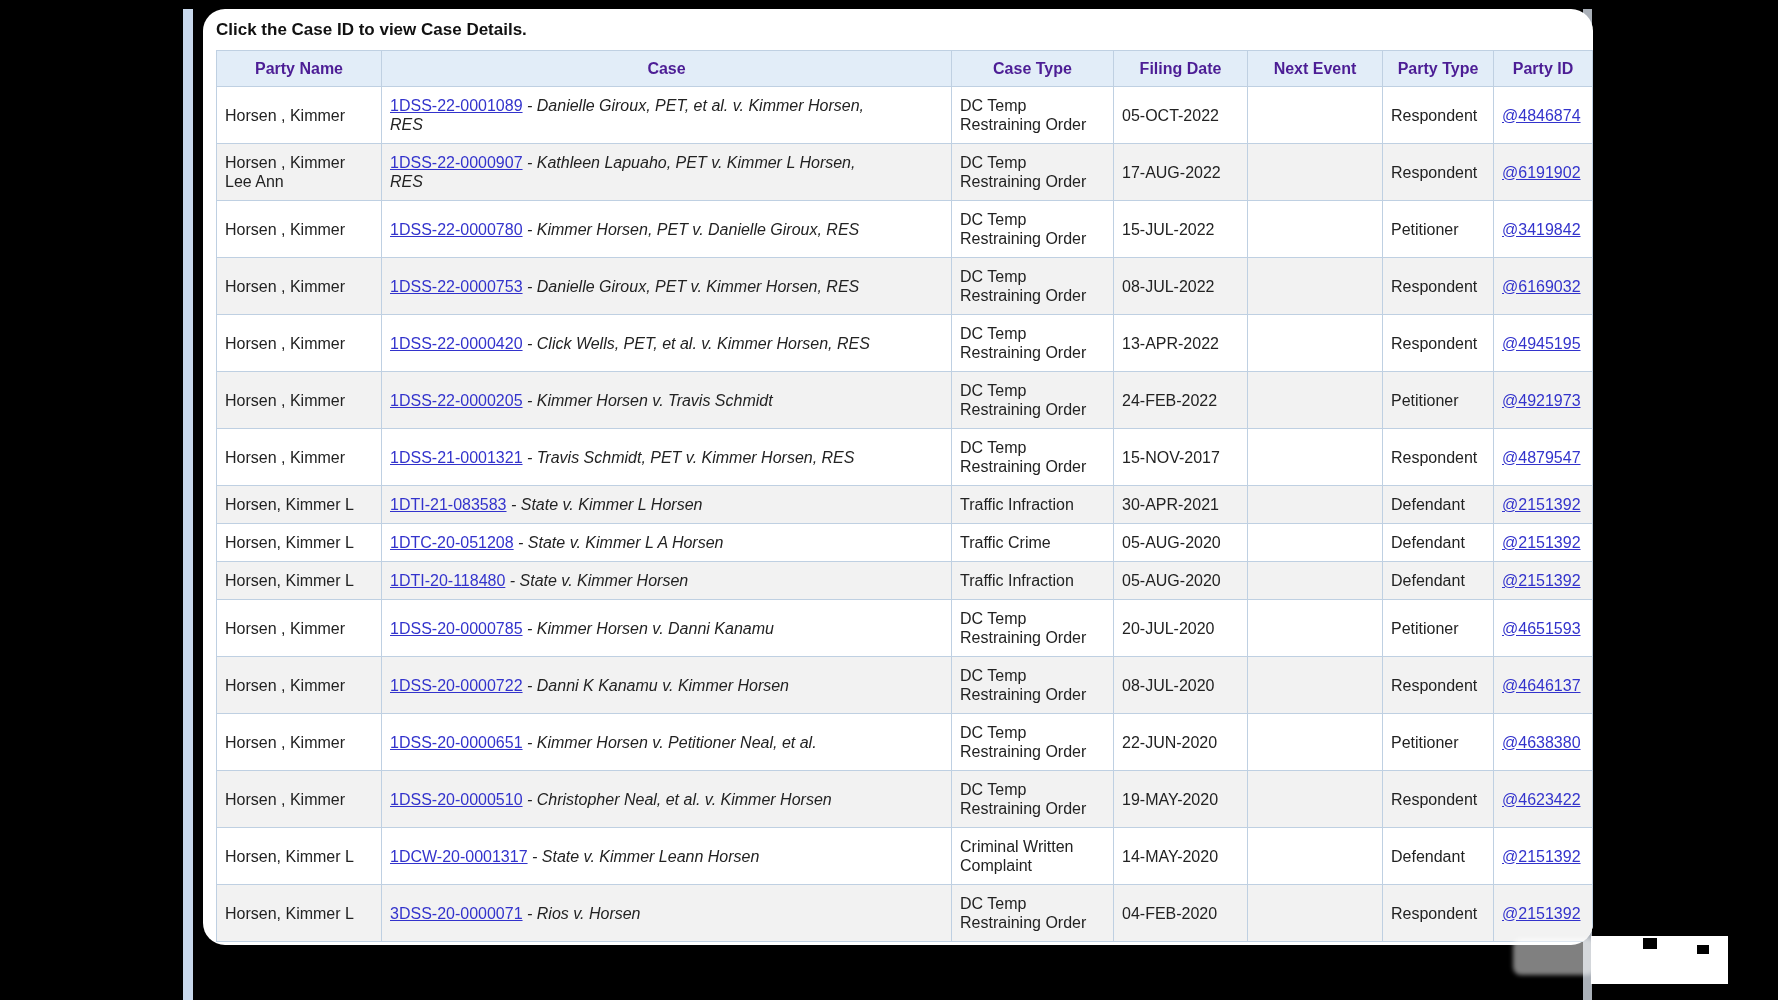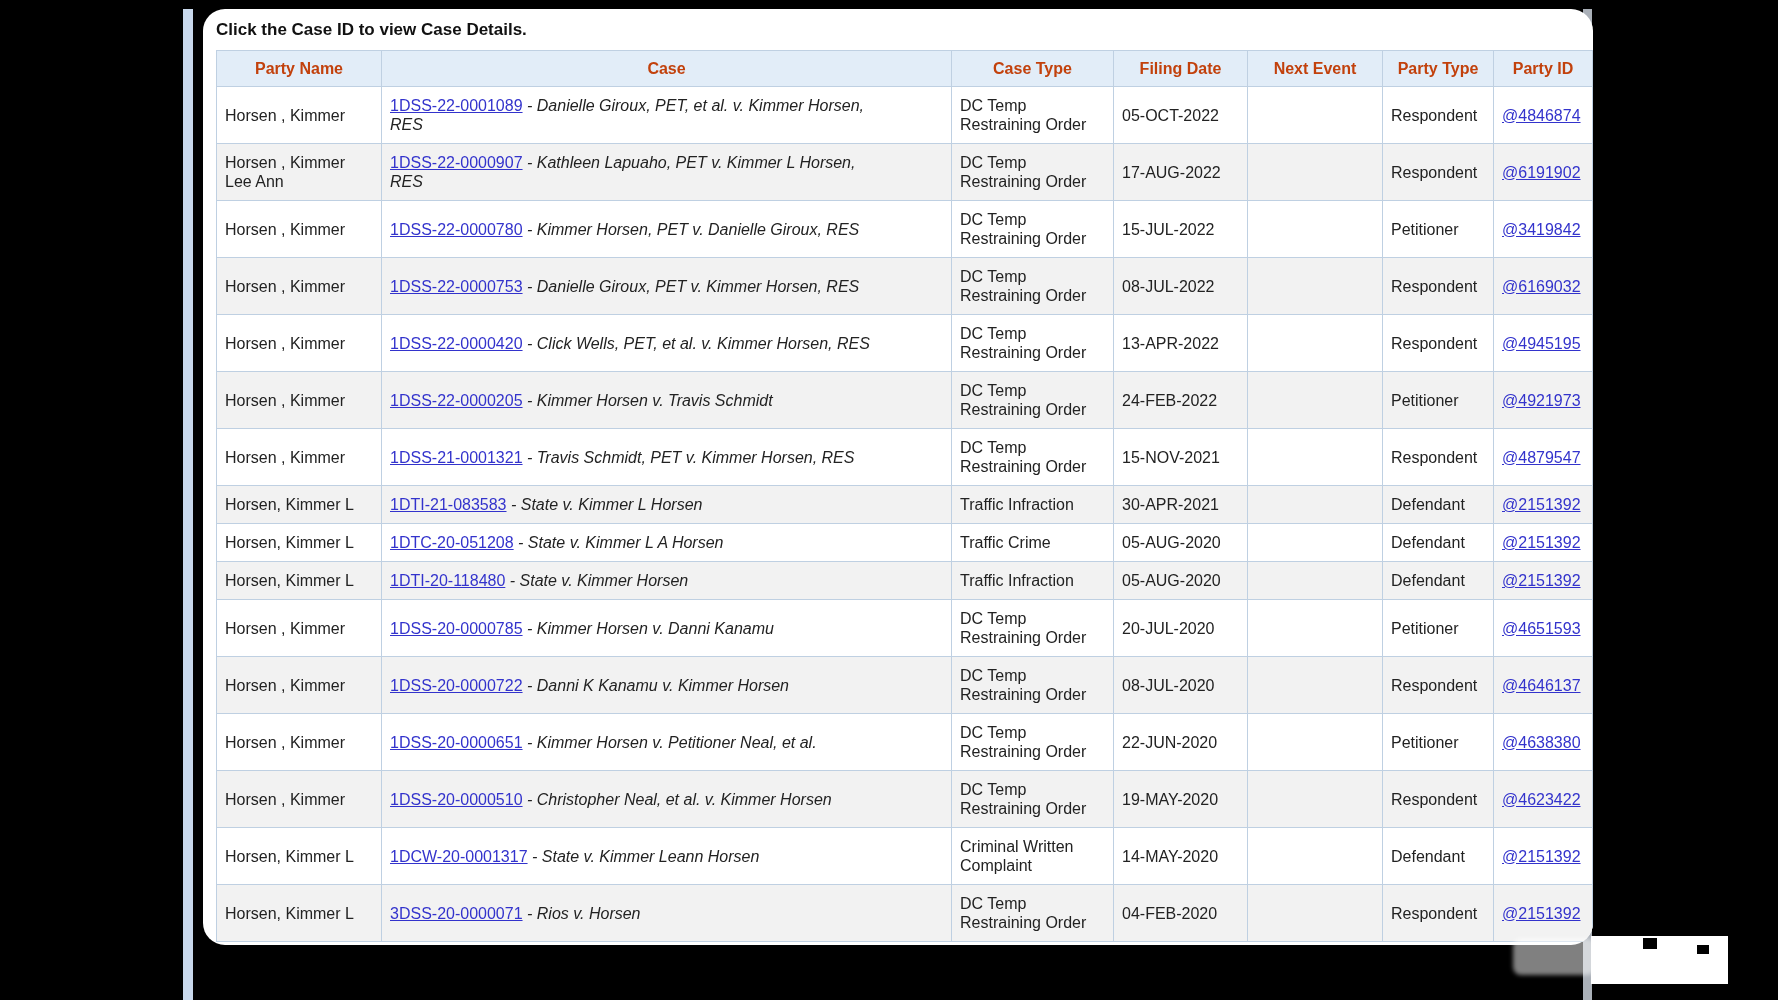--- a/index.html
+++ b/index.html
@@ -39,21 +39,21 @@
   table.cases col.c-event{width:135px;}
   table.cases col.c-ptype{width:111px;}
   table.cases col.c-pid{width:99px;}
   table.cases th, table.cases td{
     border:1px solid #bfd0e2;
     vertical-align:middle;
     line-height:19px;
   }
   table.cases th{
     background:#e2edf8;
-    font-weight:bold;color:#c2410c;
+    font-weight:bold;color:#4c1d95;
     text-align:center;
     padding:8px 6px;
     font-size:16px;
   }
   table.cases td{padding:9px 8px;background:#fff;text-align:left;}
   table.cases tbody tr:nth-child(even) td{background:#f2f2f2;}
   td.cell-party{white-space:pre-line;}
   td.cell-case{white-space:pre-line;}
   td.cell-type{white-space:pre-line;}
   td.cell-pid{text-align:center;}
@@ -174,21 +174,21 @@
     <td class="cell-event"></td>
     <td class="cell-ptype">Petitioner</td>
     <td class="cell-pid"><a class="pid-link" href="#">@4921973</a></td>
   </tr>
 
   <tr>
     <td class="cell-party">Horsen , Kimmer</td>
     <td class="cell-case"><a class="case-link" href="#">1DSS-21-0001321</a> <span class="case-title">- Travis Schmidt, PET v. Kimmer Horsen, RES</span></td>
     <td class="cell-type">DC Temp
 Restraining Order</td>
-    <td class="cell-date">15-NOV-2021</td>
+    <td class="cell-date">15-NOV-2017</td>
     <td class="cell-event"></td>
     <td class="cell-ptype">Respondent</td>
     <td class="cell-pid"><a class="pid-link" href="#">@4879547</a></td>
   </tr>
 
   <tr>
     <td class="cell-party">Horsen, Kimmer L</td>
     <td class="cell-case"><a class="case-link" href="#">1DTI-21-083583</a> <span class="case-title">- State v. Kimmer L Horsen</span></td>
     <td class="cell-type">Traffic Infraction</td>
     <td class="cell-date">30-APR-2021</td>

